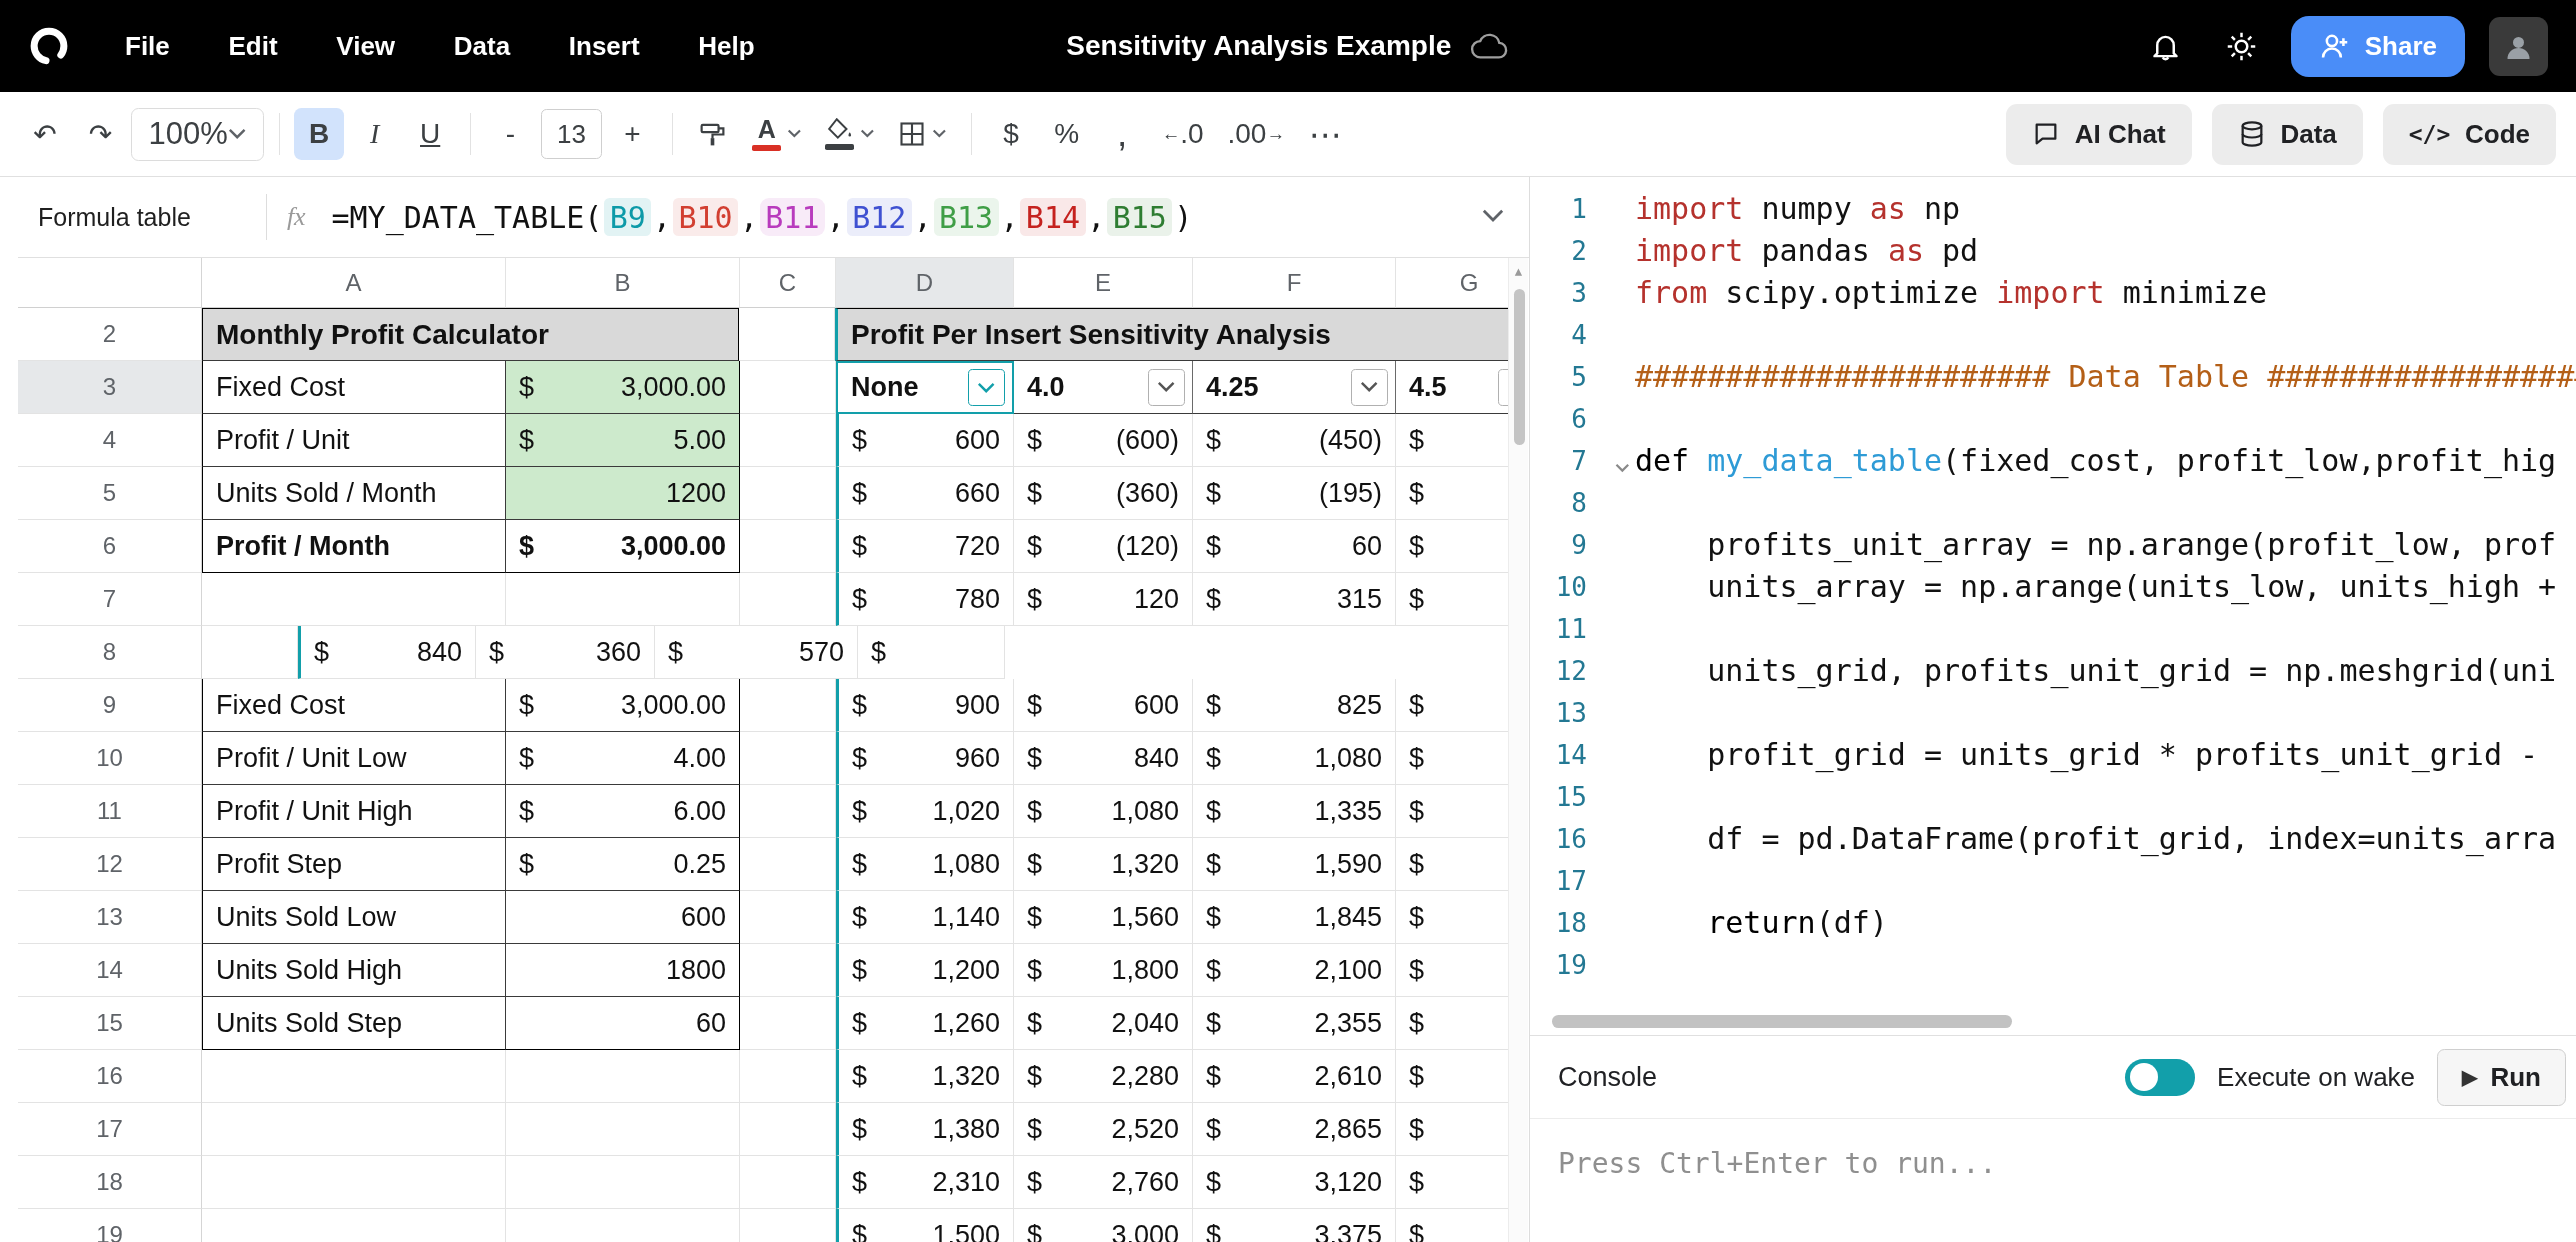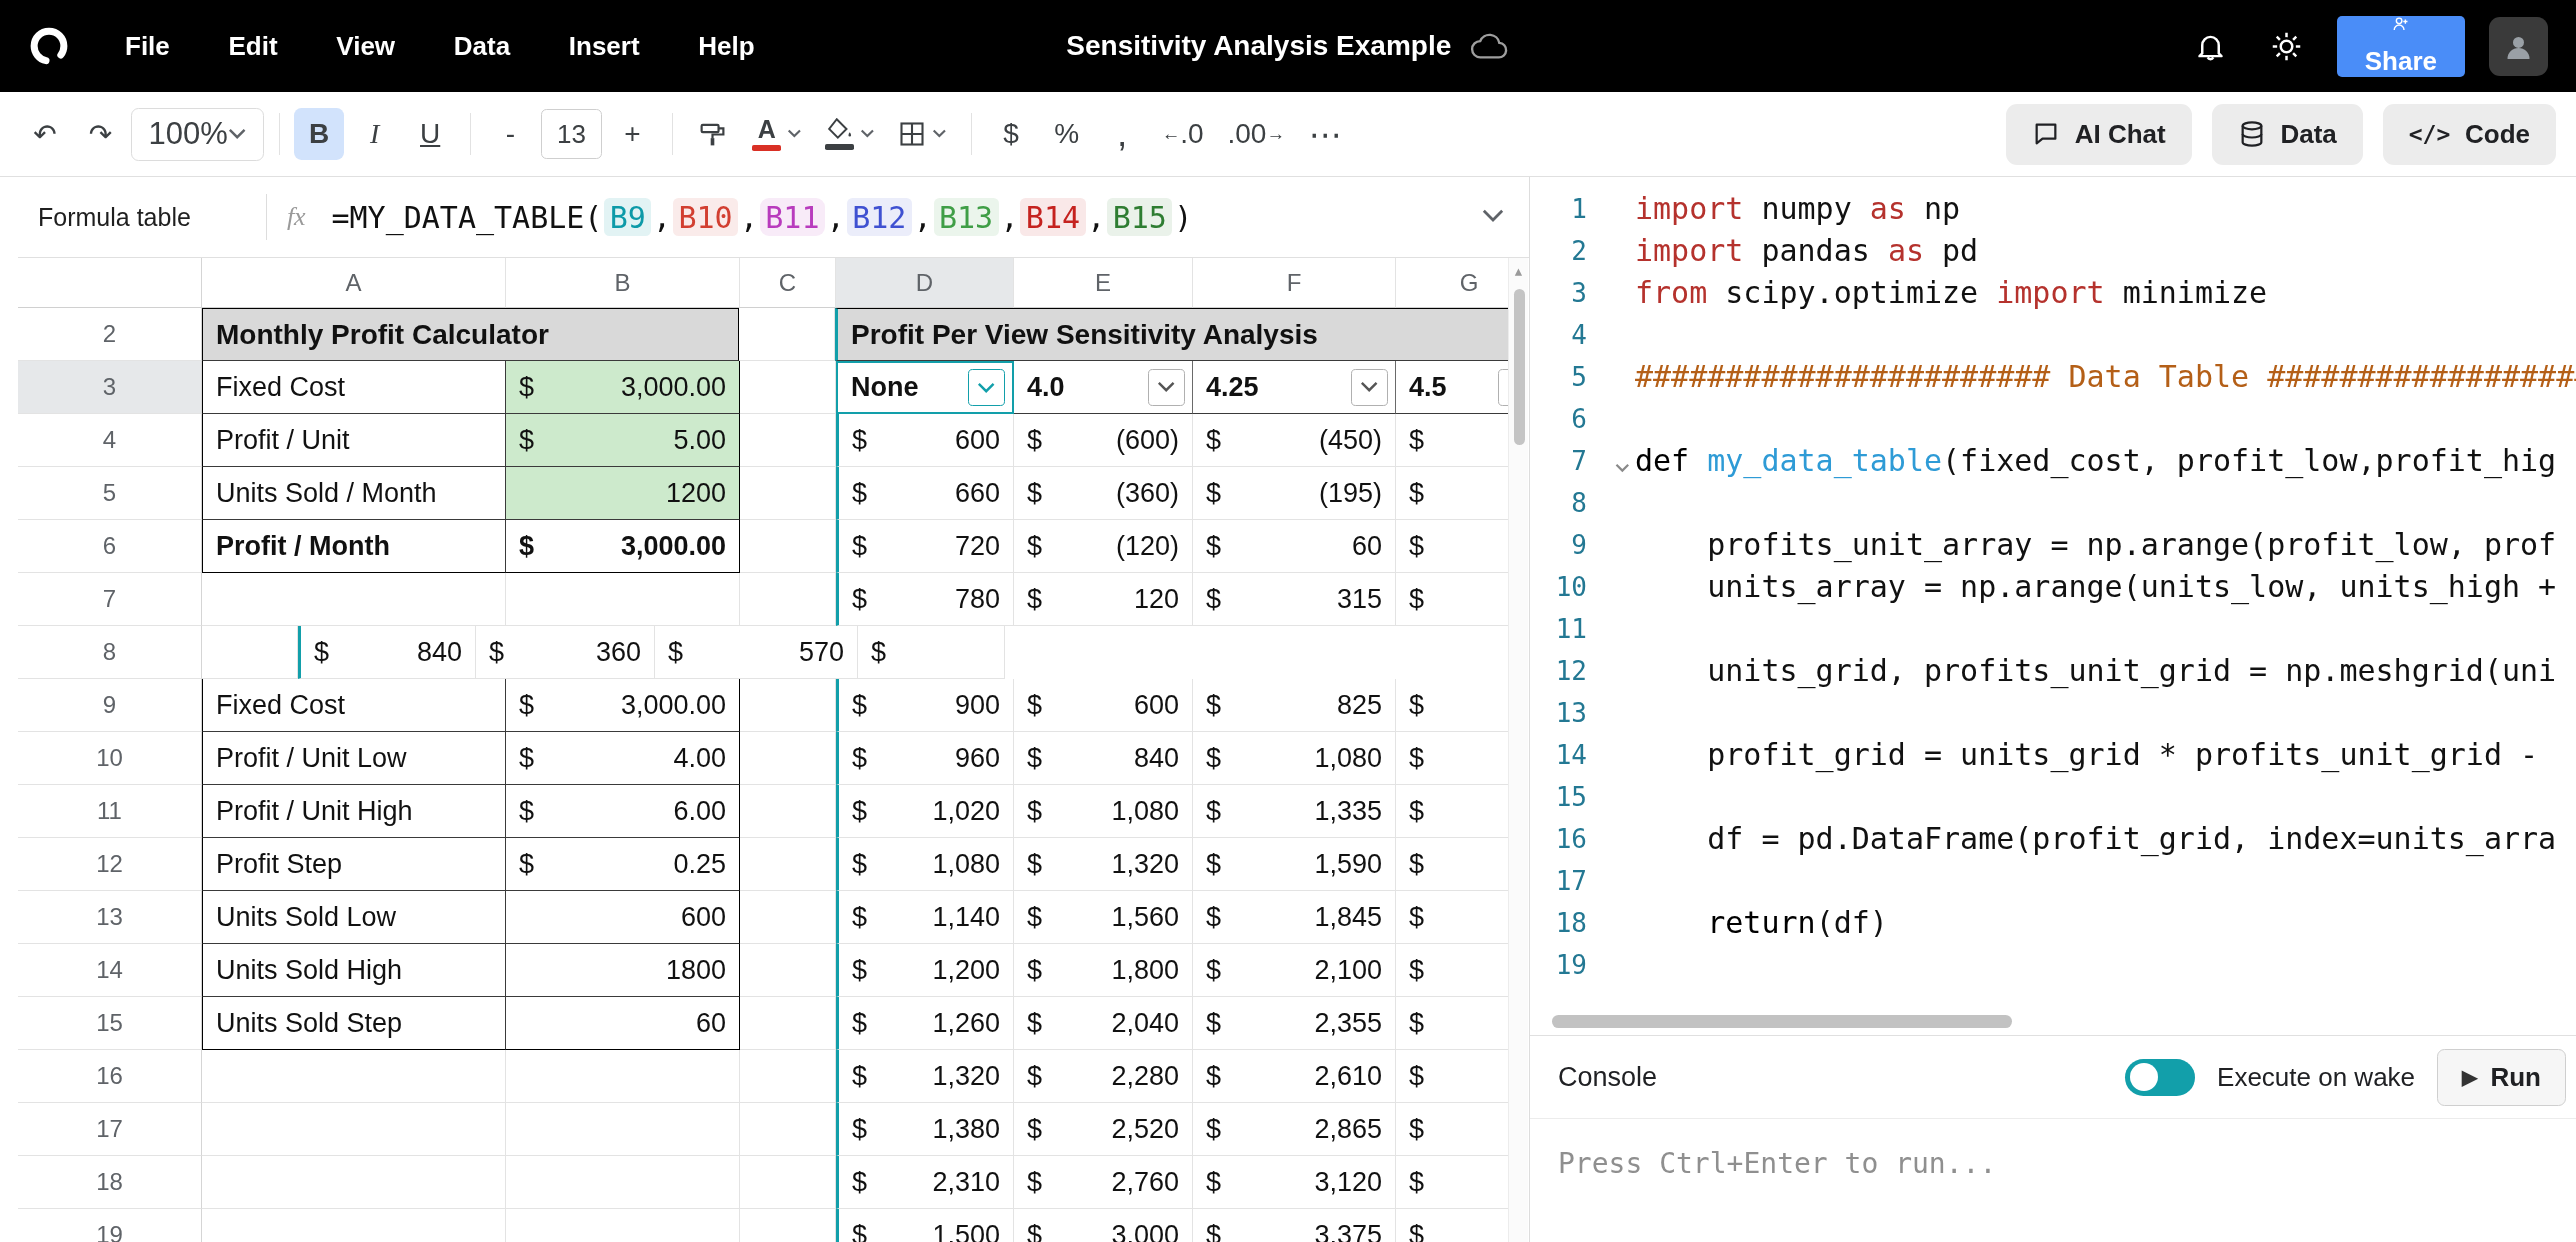--- a/index.html
+++ b/index.html
@@ -10,21 +10,21 @@
 
   
   .topbar { height:92px; background:#000; color:#fff; display:flex; align-items:center; padding:0 28px; position:relative; }
   .logo { width:42px; height:42px; margin-right:33px; flex:none; }
   .menus { display:flex; gap:14.7px; }
   .menu-item { font-size:26px; font-weight:600; padding:11px 22px; border-radius:7.4px; cursor:default; }
   .title-wrap { position:absolute; left:50%; transform:translateX(-50%); display:flex; align-items:center; gap:18.4px; }
   .doc-title { font-size:28px; font-weight:700; color:#fff; white-space:nowrap; }
   .top-right { margin-left:auto; display:flex; align-items:center; gap:24px; }
   .icon-btn-dark { width:52px; height:52px; display:flex; align-items:center; justify-content:center; border-radius:9.2px; }
-  .share-btn { display:flex; align-items:center; gap:14.7px; background:var(--share-blue); color:#fff; font-size:26px; font-weight:600; height:61px; padding:0 28px; border-radius:5px; border:none;flex-direction:column; }
+  .share-btn { display:flex; align-items:center; gap:14.7px; background:var(--share-blue); color:#fff; font-size:26px; font-weight:600; height:61px; padding:0 28px; border-radius:18px; border:none; }
   .avatar-btn { width:59px; height:59px; border-radius:11px; background:#3a3a3a; display:flex; align-items:center; justify-content:center; }
 
   
   .toolbar { height:85px; background:#fff; border-bottom:0.9px solid #e0e0e0; display:flex; align-items:center; padding:0 20px; gap:5.5px; }
   .tb-btn { min-width:50px; height:52px; padding:0 9.2px; display:flex; align-items:center; justify-content:center; border-radius:7.4px; font-size:28px; color:#3c4043; background:transparent; border:none; }
   .tb-btn.active { background:#d2e3fc; }
   .tb-sep { width:0.9px; height:42px; background:#e2e2e2; margin:0 9.2px; flex:none; }
   .zoom-box { display:flex; align-items:center; border:0.9px solid #dcdcdc; border-radius:7.4px; height:53px; padding:0 16.6px; font-size:31px; color:#3c4043; }
   .fs-box { width:61px; height:50px; border:0.9px solid #cfcfcf; border-radius:5.5px; display:flex; align-items:center; justify-content:center; font-size:26px; color:#3c4043; }
   .b-bold { font-weight:800; }
@@ -309,21 +309,21 @@
               <div class="g-cell head wC">C</div>
               <div class="g-cell head wD selhead">D</div>
               <div class="g-cell head wE">E</div>
               <div class="g-cell head wF">F</div>
               <div class="g-cell head wG">G</div>
             </div>
             <div class="g-row">
               <div class="g-cell gut">2</div>
               <div class="g-cell mergeAB thead">Monthly Profit Calculator</div>
               <div class="g-cell wC"></div>
-              <div class="g-cell mergeDG thead">Profit Per View Sensitivity Analysis</div>
+              <div class="g-cell mergeDG thead">Profit Per Insert Sensitivity Analysis</div>
             </div>
             <div class="g-row">
               <div class="g-cell gut selhead">3</div>
               <div class="g-cell wA lab">Fixed Cost</div>
               <div class="g-cell wB val tablecell green">
                 <span class="cur">$</span>
                 <span class="amt">3,000.00</span>
               </div>
               <div class="g-cell wC"></div>
               <div class="g-cell wD dd tealL ddsel">

